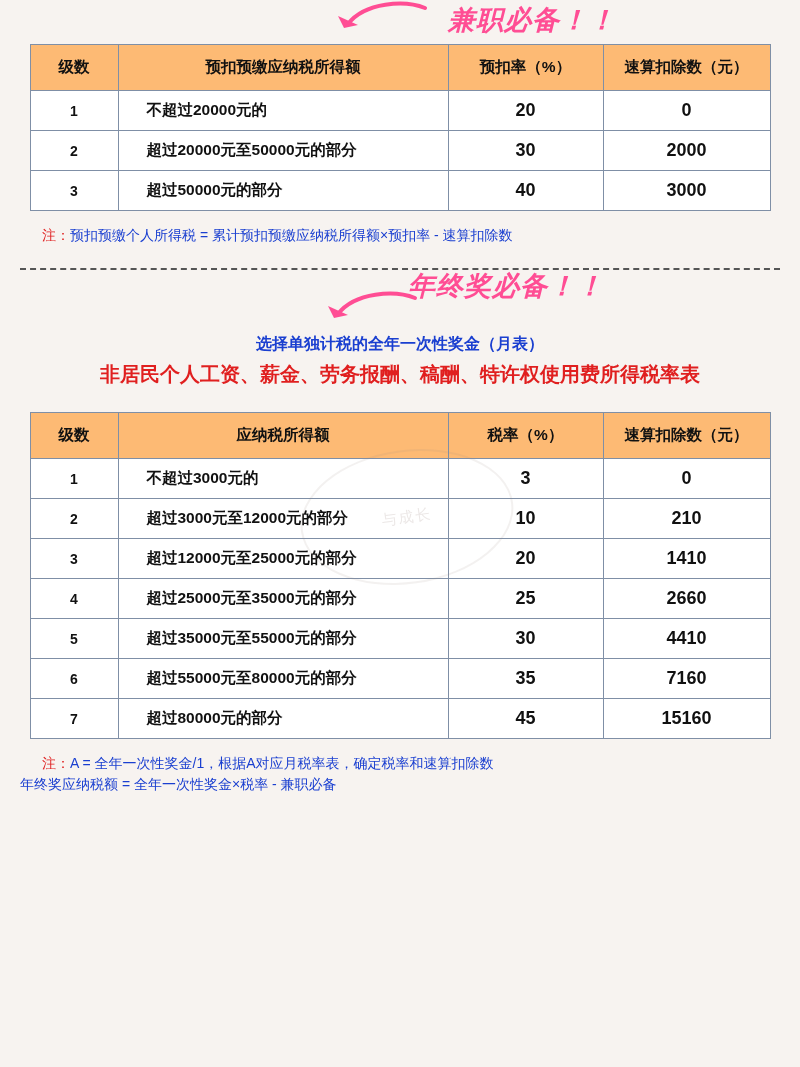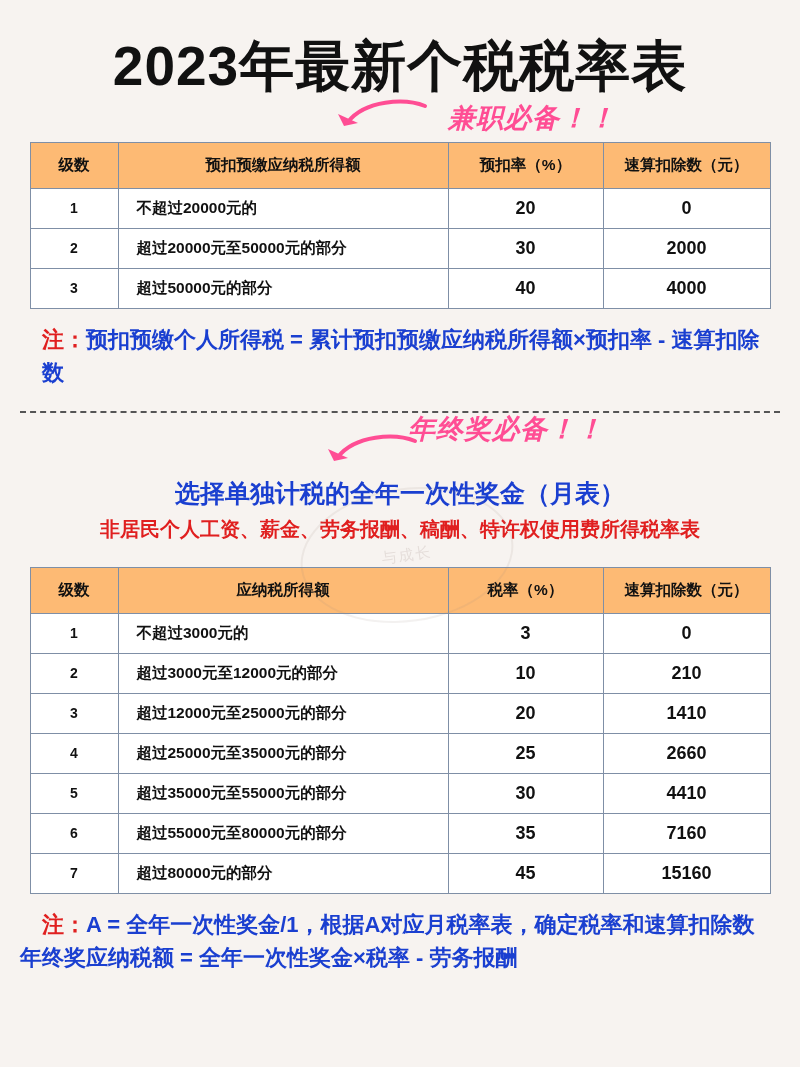--- a/index.html
+++ b/index.html
@@ -108,56 +108,55 @@
   }
   thead th {
     background: #fdba74;
     font-size: 15.5px;
     padding: 12px 4px;
     margin-left: 35px;
   }
   td.lvl { font-size: 14px; }
   td.desc {
     text-align: left;
-    padding-left: 18px;
+    padding-left: 28px;
     font-size: 15.5px;
   }
 
   .note {
     color: #1a3fd0;
-    font-size: 22px;
-    font-weight: 700;
+    font-size: 14px;
+    font-weight: 400;
     margin: 14px 0 0 0;
     padding-left: 22px;
     line-height: 1.5;
   }
   .note .lbl { color: #e01f1f; }
 
   .divider {
     border: none;
     border-top: 2px dashed #555;
     margin: 22px 0 6px 0;
   }
 
   .sec2-title {
     text-align: center;
-    font-size: 25px;
+    font-size: 16px;
     font-weight: 700;
     color: #1a3fd0;
     margin: 8px 0 6px 0;
   }
 </style>
 </head>
 <body>
 
 <div class="page">
 
   <div class="watermark">与成长</div>
 
-  <div class="main-title">2023年最新个税税率表</div>
 
   <div class="note-row">
     <svg class="arrow" style="left:300px; top:-2px;" width="110" height="46" viewBox="0 0 110 46">
       <path d="M105 10 C 85 2, 45 4, 28 26" stroke="#ff4d94" stroke-width="4" fill="none" stroke-linecap="round"></path>
       <path d="M18 18 L 24 30 L 38 27 Z" fill="#ff4d94"></path>
     </svg>
     <div class="pink-note" style="position:absolute; left:392px; top:2px;margin-left:36px;">兼职必备！！</div>
   </div>
 
 
@@ -186,21 +185,21 @@
       <tr>
         <td class="lvl">2</td>
         <td class="desc">超过20000元至50000元的部分</td>
         <td>30</td>
         <td>2000</td>
       </tr>
       <tr>
         <td class="lvl">3</td>
         <td class="desc">超过50000元的部分</td>
         <td>40</td>
-        <td>4000</td>
+        <td>3000</td>
       </tr>
     </tbody>
   </table>
 
   <div class="note">
     <span class="lbl">注：</span><span>预扣预缴个人所得税 = 累计预扣预缴应纳税所得额×预扣率 - 速算扣除数</span>
   </div>
 
   <hr class="divider">
 
@@ -271,16 +270,16 @@
         <td class="lvl">7</td>
         <td class="desc">超过80000元的部分</td>
         <td>45</td>
         <td>15160</td>
       </tr>
     </tbody>
   </table>
 
   <div class="note">
     <span class="lbl">注：</span><span>A = 全年一次性奖金/1，根据A对应月税率表，确定税率和速算扣除数</span><br>
-    <span style="margin-left:-22px; display:inline-block;">年终奖应纳税额 = 全年一次性奖金×税率 - 劳务报酬</span>
+    <span style="margin-left:-22px; display:inline-block;">年终奖应纳税额 = 全年一次性奖金×税率 - 兼职必备</span>
   </div>
 
 </div>
 
 </body></html>

